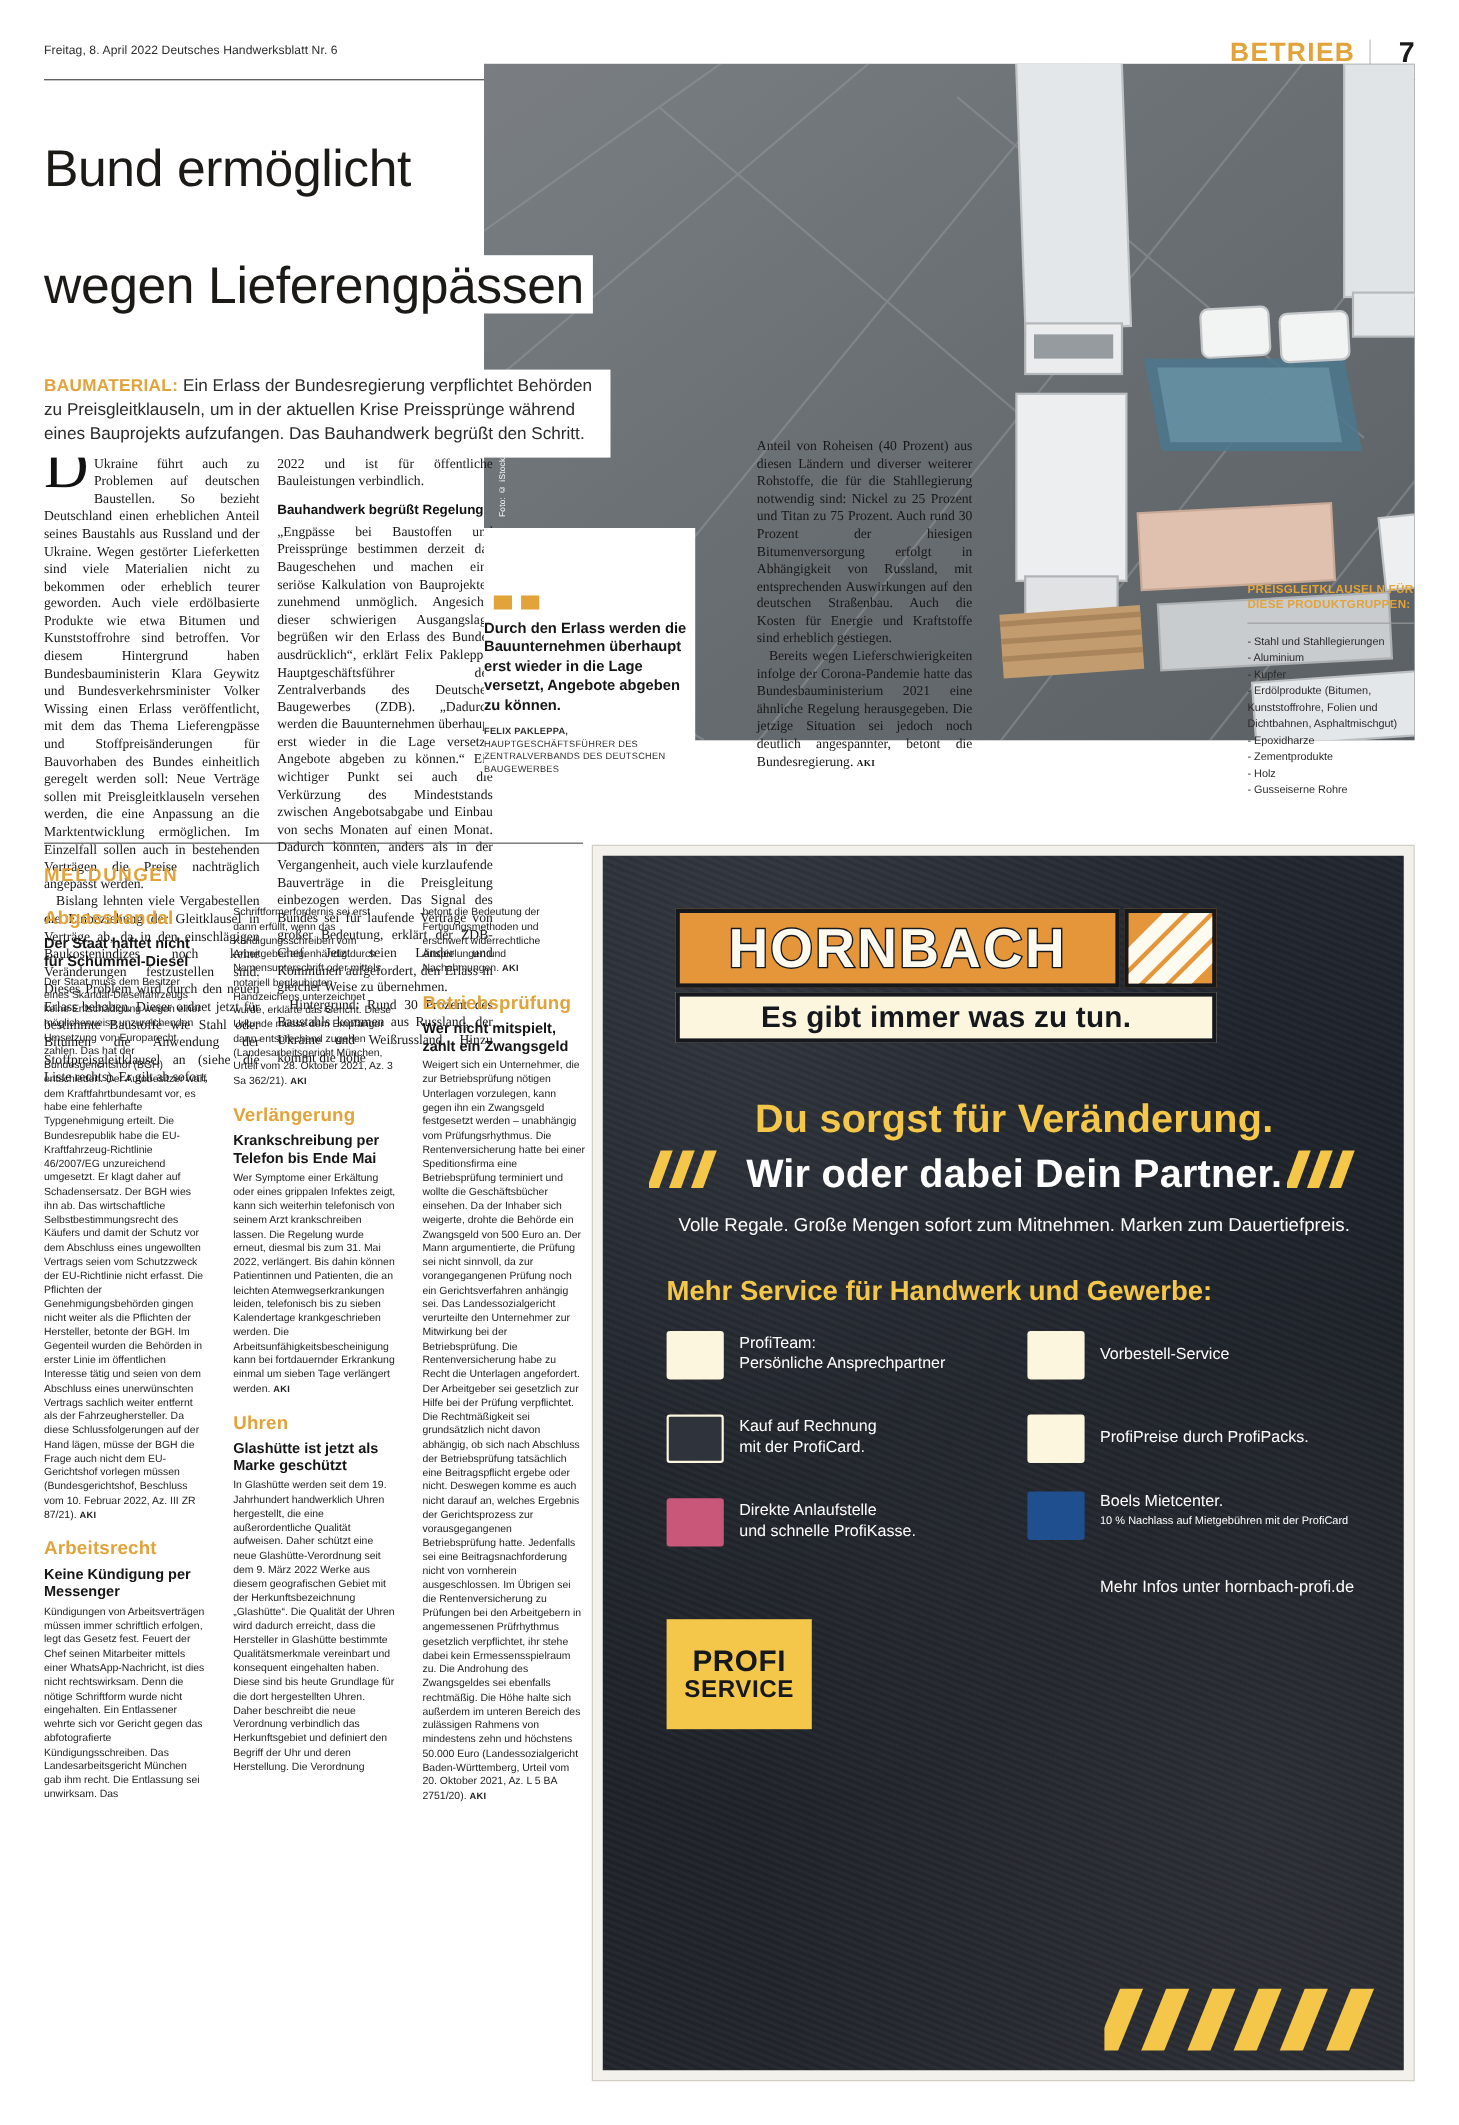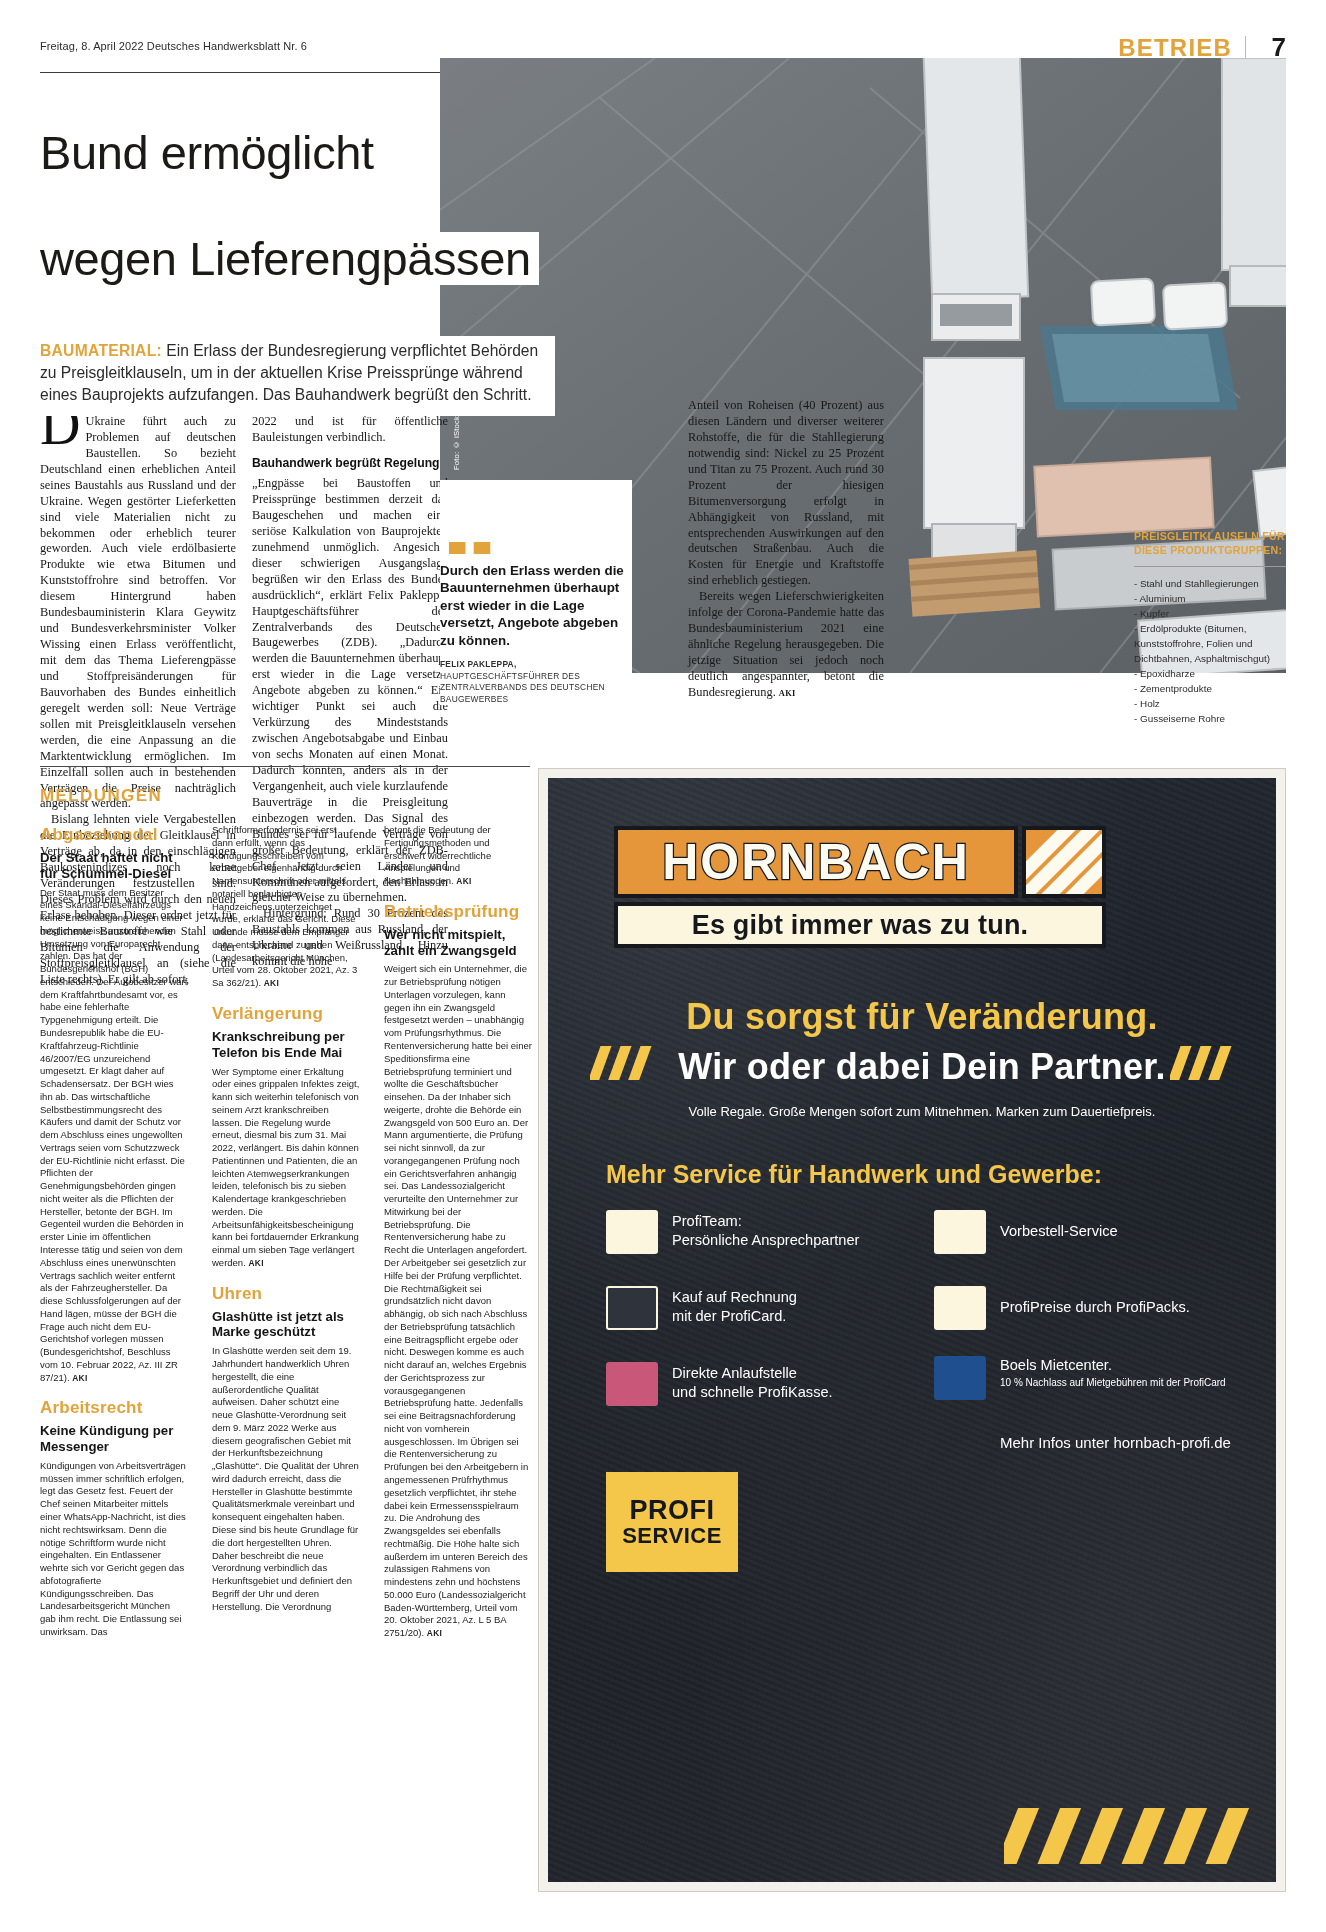--- a/index.html
+++ b/index.html
@@ -93,21 +93,21 @@
   .slogan{position:absolute;left:66px;top:124px;width:492px;height:46px;background:#fdf6de;
      border:4px solid #15181d;box-sizing:border-box;display:flex;align-items:center;justify-content:center;}
   .slogan span{font-size:27px;font-weight:700;color:#15181d;letter-spacing:.2px;}
   .ad-h1{position:absolute;left:40px;top:218px;width:668px;text-align:center;font-size:36px;
      font-weight:700;color:#f4c64a;letter-spacing:.2px;}
   .ad-h2{position:absolute;left:40px;top:268px;width:668px;text-align:center;font-size:36px;
      font-weight:700;color:#ffffff;letter-spacing:.2px;}
   .dash-l,.dash-r{position:absolute;top:268px;width:64px;height:34px;overflow:hidden;}
   .dash-l{left:42px;} .dash-r{right:42px;}
   .dash-l i,.dash-r i{position:absolute;top:-10px;width:11px;height:56px;background:#f4c64a;transform:skewX(-20deg);}
-  .ad-sub{position:absolute;left:40px;top:326px;width:668px;text-align:center;font-size:13px;
+  .ad-sub{position:absolute;left:40px;top:326px;width:668px;text-align:center;font-size:17px;
      color:#ffffff;font-weight:400;}
   .ad-h3{position:absolute;left:58px;top:382px;font-size:25px;font-weight:700;color:#f4c64a;}
   .feat{position:absolute;font-size:14.6px;color:#ffffff;line-height:1.28;}
   .ficon{position:absolute;width:52px;height:44px;background:#fdf6de;border-radius:3px;}
   .ficon.dark{background:#2f333b;border:2px solid #fdf6de;box-sizing:border-box;}
   .ad-mehr{position:absolute;left:58px;top:664px;font-size:15px;color:#ffffff;}
   .profi{position:absolute;left:58px;top:694px;width:132px;height:100px;background:#f4c64a;
      display:flex;flex-direction:column;align-items:center;justify-content:center;line-height:1.02;}
   .profi b{font-size:27px;color:#15181d;font-weight:700;letter-spacing:.5px;}
   .hazard{position:absolute;right:22px;bottom:18px;width:250px;height:56px;overflow:hidden;}

